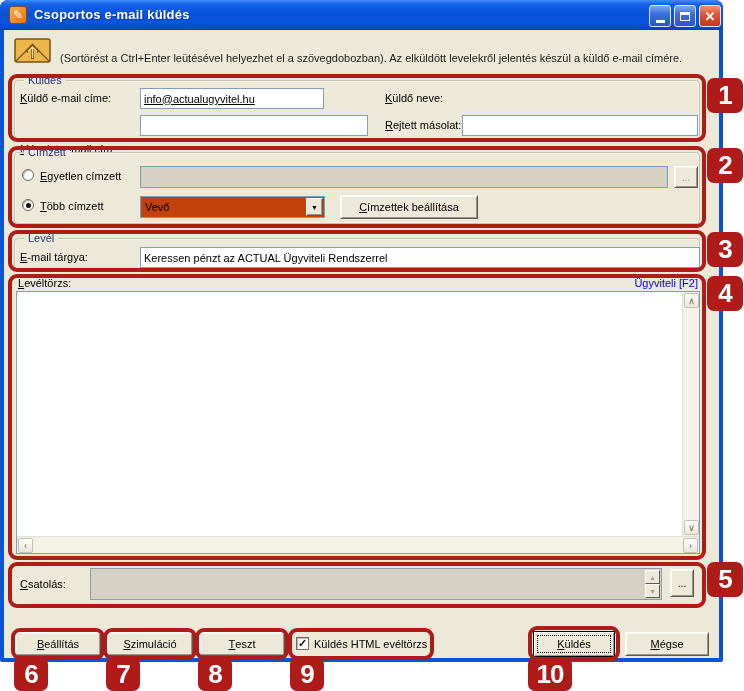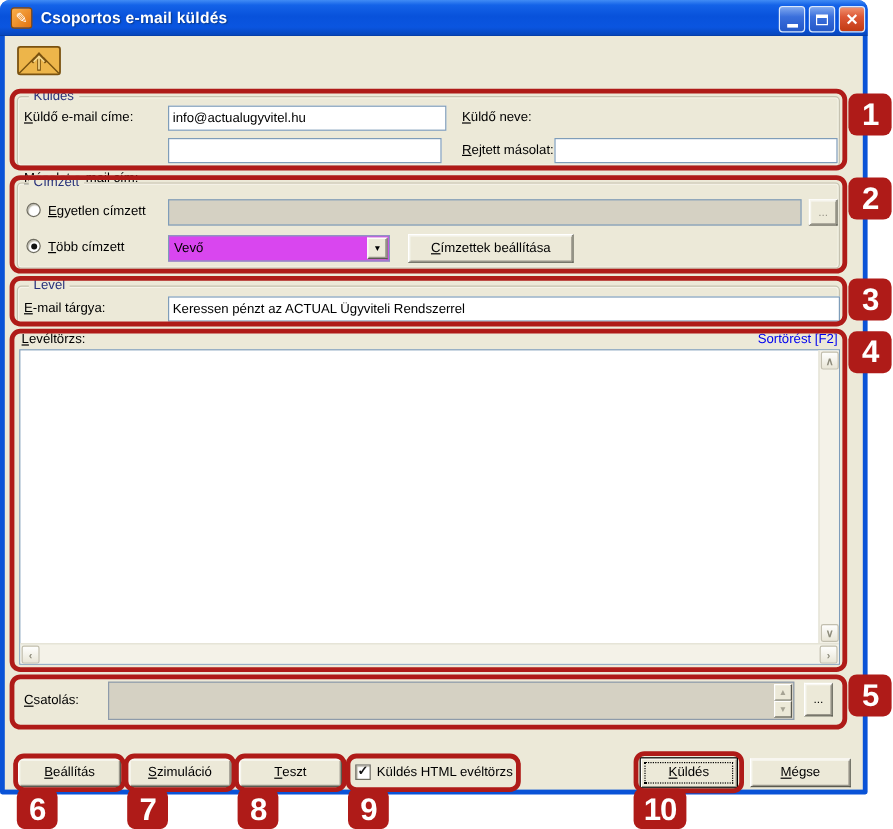--- a/index.html
+++ b/index.html
@@ -81,21 +81,21 @@
   .classic-btn.small-dots { font-size:10px; }
   .classic-btn.disabled { color:#9a978a; }
   .radio {
     width:12px; height:12px; border-radius:50%;
     border:1px solid #6E6C60; background:#fff;
     box-shadow:inset 1px 1px 1px #b9b6a8;
     display:flex; align-items:center; justify-content:center;
   }
   .radio.on::after { content:""; width:5px; height:5px; border-radius:50%; background:#111; }
   .combo {
-    background:#d946ef; border:1px solid #7F9DB9; display:flex; align-items:center;
+    background:#c2410c; border:1px solid #7F9DB9; display:flex; align-items:center;
   }
   .combo .combo-text { flex:1; padding:0 4px; }
   .combo .combo-arrow {
     width:17px; height:18px; margin-right:1px;
     background:#ECE9D8; border:1px solid; border-color:#fff #5A5A50 #5A5A50 #fff;
     box-shadow:inset -1px -1px 0 #99968A;
     font-size:7px; color:#000; display:flex; align-items:center; justify-content:center;
   }
   .checkbox {
     width:13px; height:13px; background:#fff; border:1px solid #6E6C60;
@@ -153,26 +153,27 @@
   <div class="abs client-area"></div>
 
   <div class="abs" style="left:13px; top:35px;">
     <svg width="40" height="30" viewBox="0 0 40 30">
       <rect x="2" y="4" width="35" height="23" rx="2" fill="#EDB54A" stroke="#7A5210" stroke-width="1.5"></rect>
       <path d="M3 26 L16 13 M36 26 L23 13" stroke="#7A5210" stroke-width="1.2" fill="none"></path>
       <path d="M19.5 24 L19.5 12 M13.5 17 L19.5 10.5 L25.5 17" stroke="#7A5210" stroke-width="3" fill="none"></path>
       <path d="M19.5 23 L19.5 13 M15 16.5 L19.5 12 L24 16.5" stroke="#F7D98C" stroke-width="1.4" fill="none"></path>
     </svg>
   </div>
+  <div class="abs hdr-text" style="left:60px; top:51px; width:652px;">(Sortörést a Ctrl+Enter leütésével helyezhet el a szövegdobozban). Az elküldött levelekről jelentés készül a küldő e-mail címére.</div>
 
   <div class="abs groupbox" style="left:14px; top:80px; width:686px; height:59px;"></div>
   <div class="gb-caption" style="left:24px; top:74px;">Küldés</div>
 
   <div class="abs field-label" style="left:20px; top:92px;"><u>K</u>üldő e-mail címe:</div>
-  <input class="abs txt" style="left: 140px; top: 88px; width: 232px; height: 21px;" value="info@actualugyvitel.hu">
+  <input class="abs txt" style="left: 140px; top: 88px; width: 184px; height: 21px; text-decoration: underline;" value="info@actualugyvitel.hu">
   <div class="abs field-label" style="left:385px; top:92px;text-align:right;"><u>K</u>üldő neve:</div>
 
   <div class="abs field-label" style="left:20px; top:119px;margin-top:24px;"><u>M</u>ásolat e-mail cím:</div>
   <input class="abs txt" style="left: 140px; top: 115px; width: 228px; height: 21px;" value="">
   <div class="abs field-label" style="left:385px; top:119px;"><u>R</u>ejtett másolat:</div>
   <input class="abs txt" style="left: 462px; top: 115px; width: 236px; height: 21px;" value="">
 
   <div class="abs groupbox" style="left:14px; top:152px; width:686px; height:72px;"></div>
   <div class="gb-caption" style="left:24px; top:146px;">Címzett</div>
 
@@ -188,21 +189,21 @@
     <span class="combo-arrow">▼</span>
   </div>
   <div class="abs classic-btn" style="left:340px; top:195px; width:138px; height:24px;"><u>C</u>ímzettek beállítása</div>
 
   <div class="abs groupbox" style="left:14px; top:238px; width:686px; height:32px;"></div>
   <div class="gb-caption" style="left:24px; top:232px;">Levél</div>
   <div class="abs field-label" style="left:20px; top:251px;"><u>E</u>-mail tárgya:</div>
   <input class="abs txt" style="left: 140px; top: 247px; width: 560px; height: 21px;" value="Keressen pénzt az ACTUAL Ügyviteli Rendszerrel">
 
   <div class="abs field-label" style="left:18px; top:277px;"><u>L</u>evéltörzs:</div>
-  <div class="abs link" style="left:600px; top:277px; width:98px; text-align:right;">Sortörést [F2]</div>
+  <div class="abs link" style="left:600px; top:277px; width:98px; text-align:right;">Ügyviteli [F2]</div>
 
   <div class="abs memo" style="left:16px; top:291px; width:684px; height:263px;">
 
     <div class="sb-track" style="position:absolute; right:0; top:0; width:17px; bottom:17px; border-left:1px solid #E2E0D2;">
       <div class="sb-btn" style="position:absolute; top:1px; left:1px; width:15px; height:15px;">
           <span>∧</span>
         </div>
       <div class="sb-btn" style="position:absolute; bottom:1px; left:1px; width:15px; height:15px;">
           <span>∨</span>
         </div>

